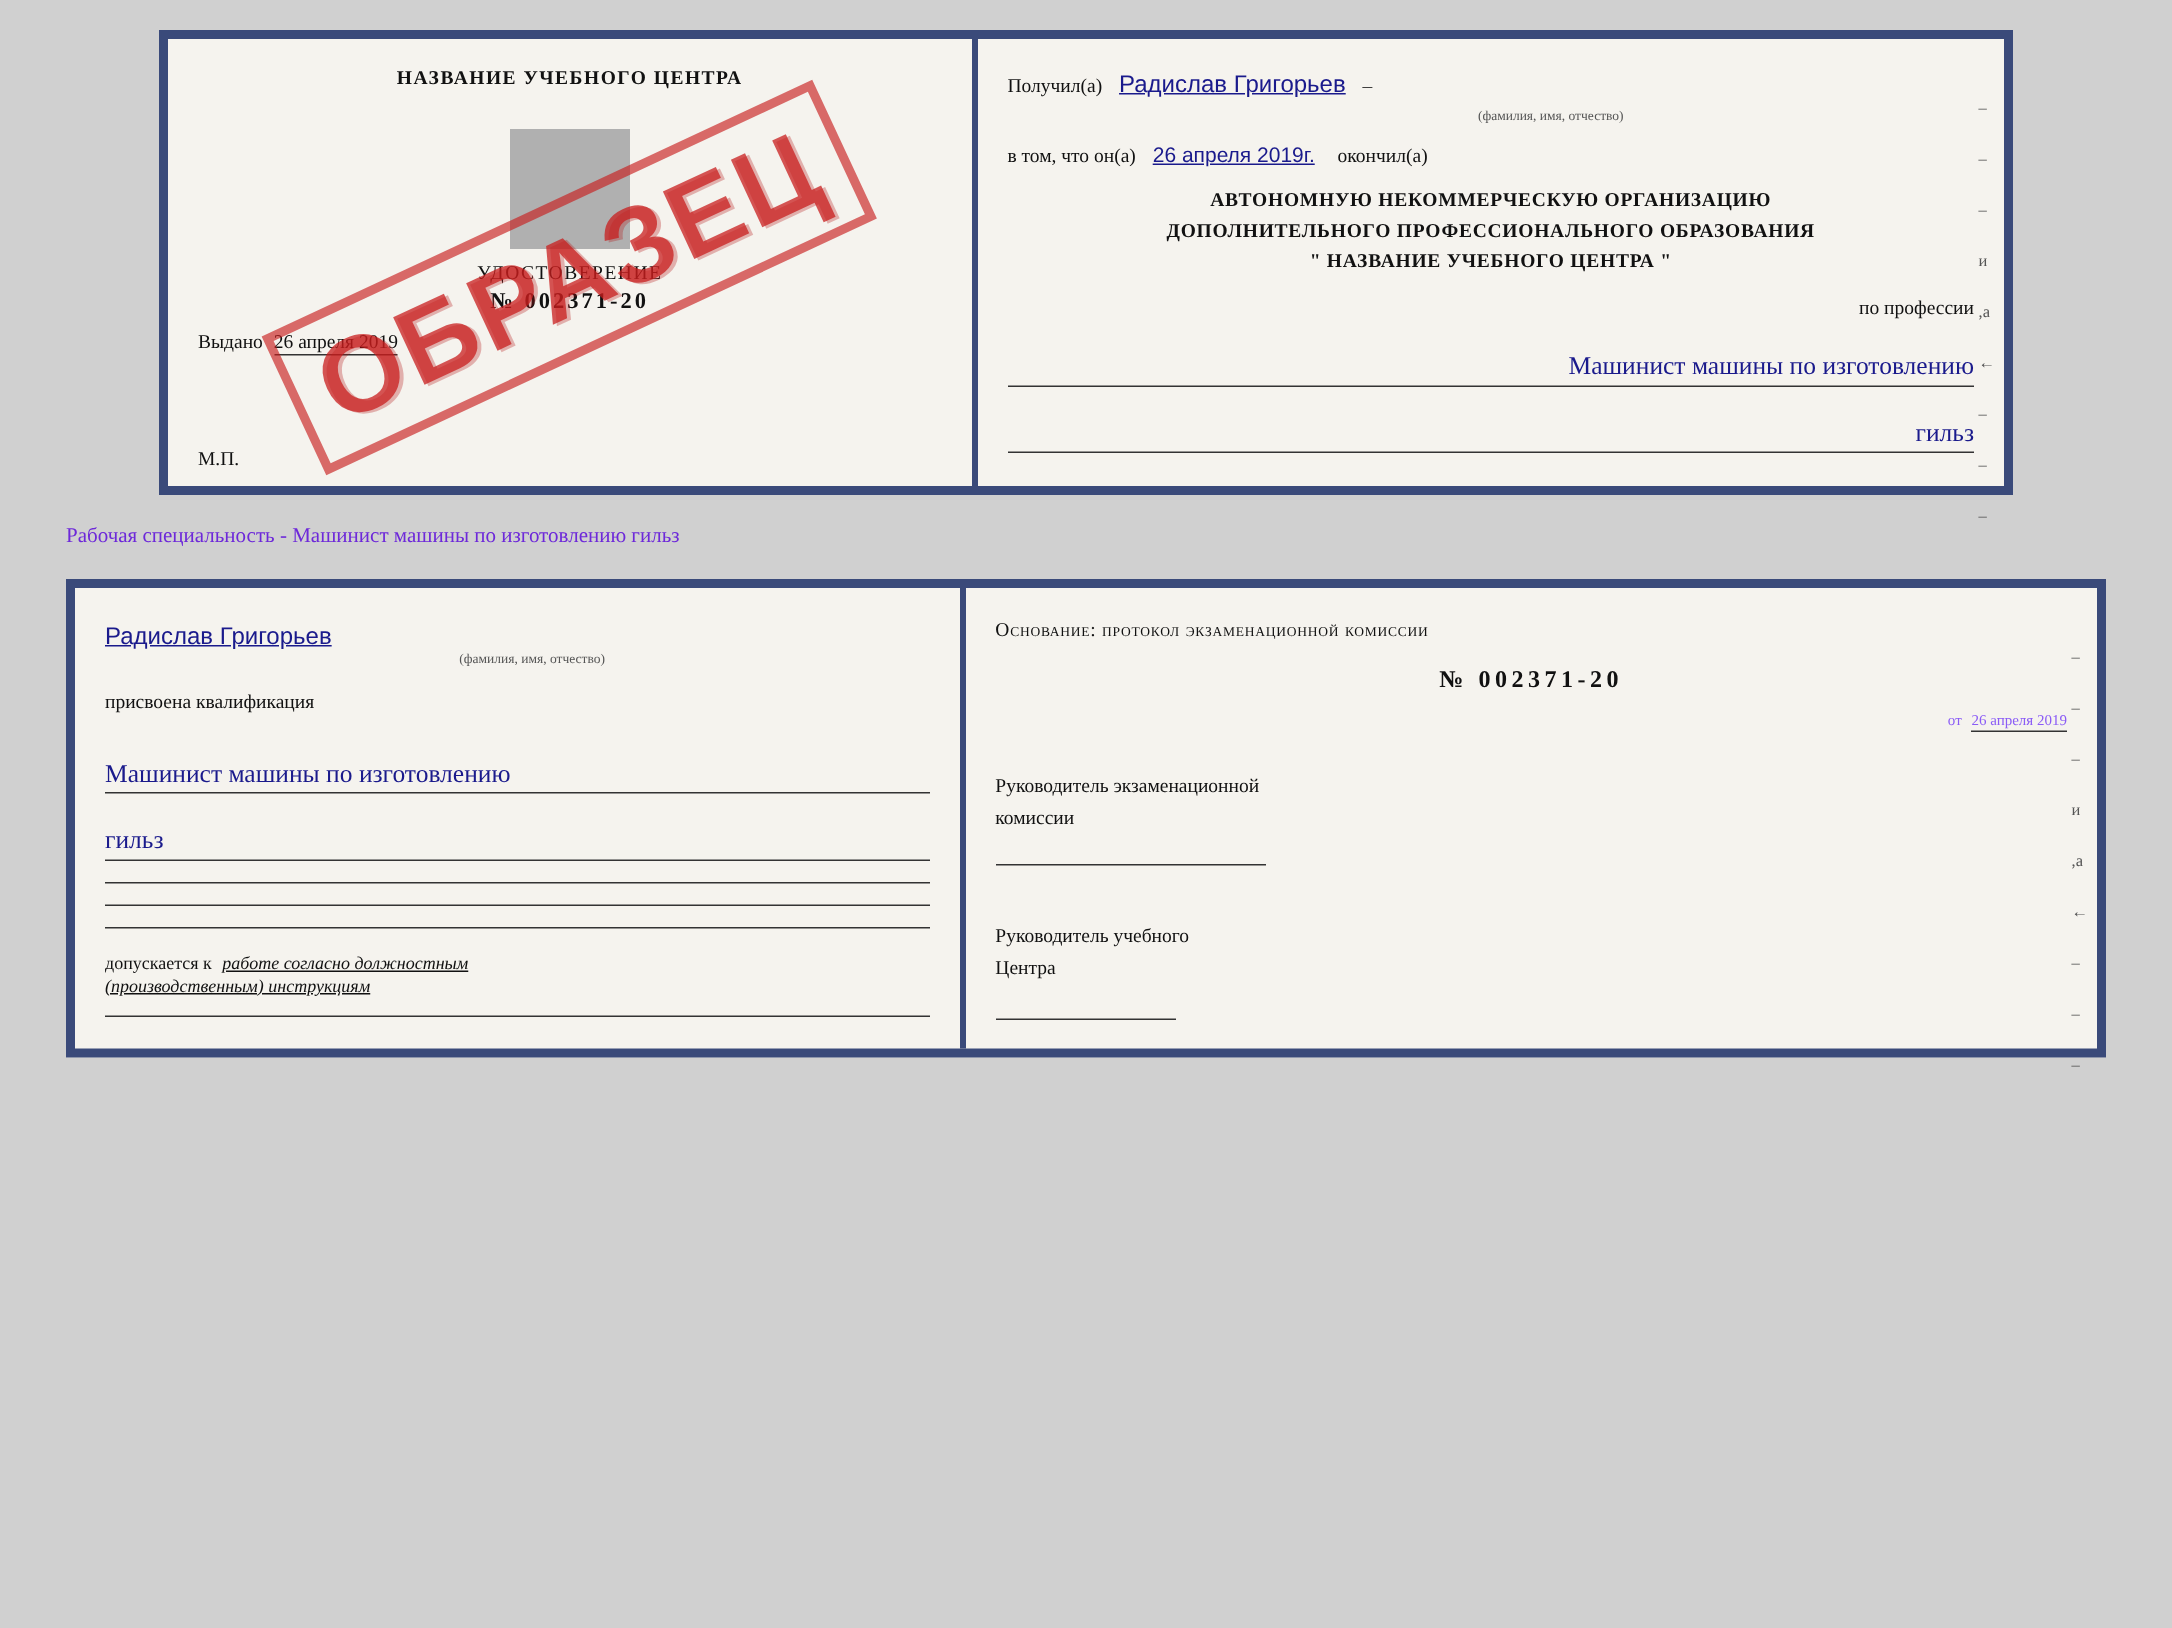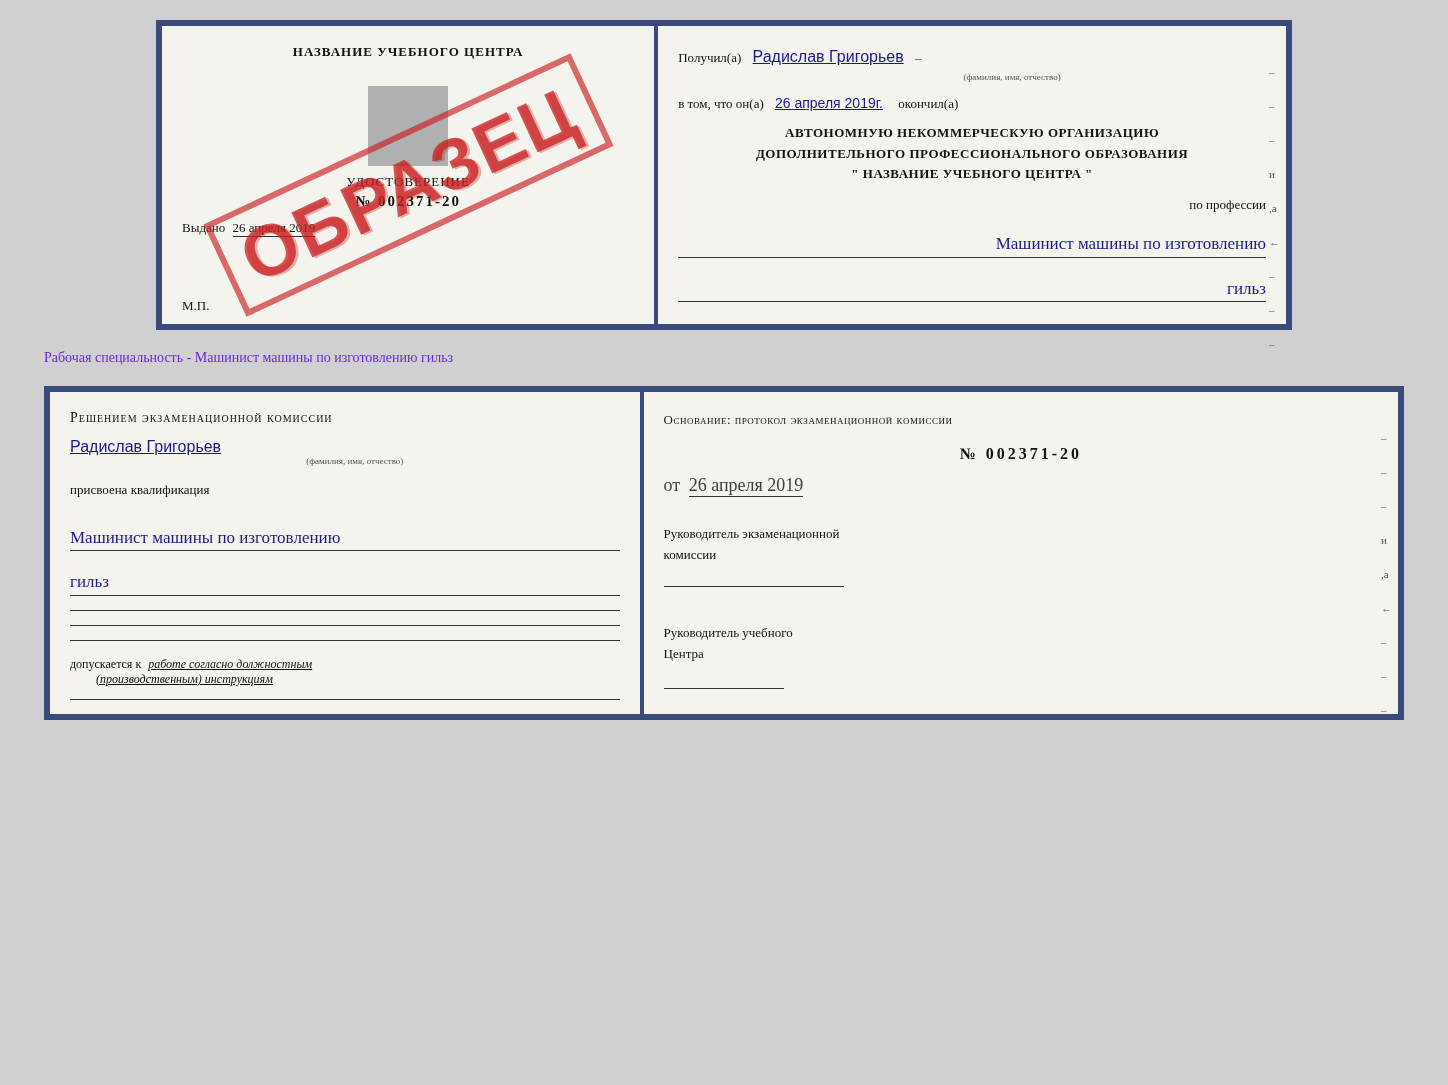--- a/index.html
+++ b/index.html
@@ -11,21 +11,21 @@
       display: flex;
       flex-direction: column;
       align-items: center;
       padding: 20px;
       gap: 18px;
     }
 
     
     .document-top {
       display: flex;
-      width: 1136px;
+      width: 1236px;
       border: 6px solid #3a4a7a;
       background: #f5f3ee;
       position: relative;
       min-height: 310px;
     }
 
     .doc-divider-v {
       width: 4px;
       background: #3a4a7a;
       flex-shrink: 0;
@@ -263,29 +263,28 @@
 
     .number-large {
       font-size: 16px;
       font-weight: bold;
       letter-spacing: 3px;
       color: #111;
       text-align: center;
     }
 
     .date-row-center {
-      font-size: 18px;
-      color: #404040;
-      text-align: left;
+      font-size: 10px;
+      color: #8b5cf6;
+      text-align: right;
     }
 
     .italic-underline {
       font-style: italic;
       text-decoration: underline;
-      margin-left: 26px;
     }
 
     .допускается-block {
       margin-top: 10px;
       font-size: 12px;
       color: #111;
     }
 
     .bottom-lines-group {
       display: flex;
@@ -370,21 +369,20 @@
 
   </div>
 </div>
 
 <div class="middle-label">Рабочая специальность - Машинист машины по изготовлению гильз</div>
 
 <div class="document-bottom">
 
   <div class="bottom-left">
 
-    <div class="komissia-header">Решением  экзаменационной  комиссии</div>
 
     <div style="margin-top:6px;">
       <span class="handwritten">Радислав Григорьев</span>
       <br>
       <span class="small-caption" style="margin-left:20px;">(фамилия, имя, отчество)</span>
     </div>
 
     <div class="field-row" style="margin-top:8px;">присвоена квалификация</div>
 
     <div>

